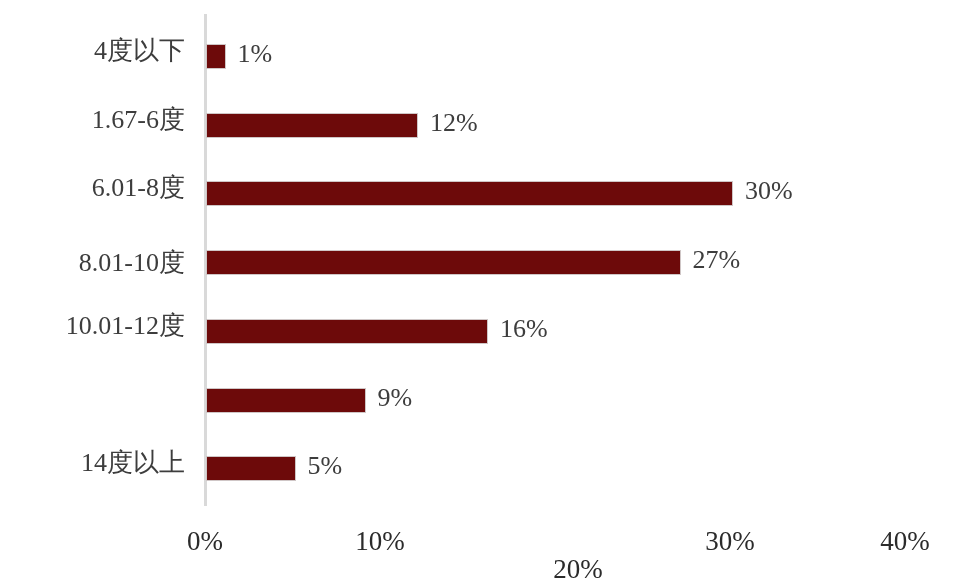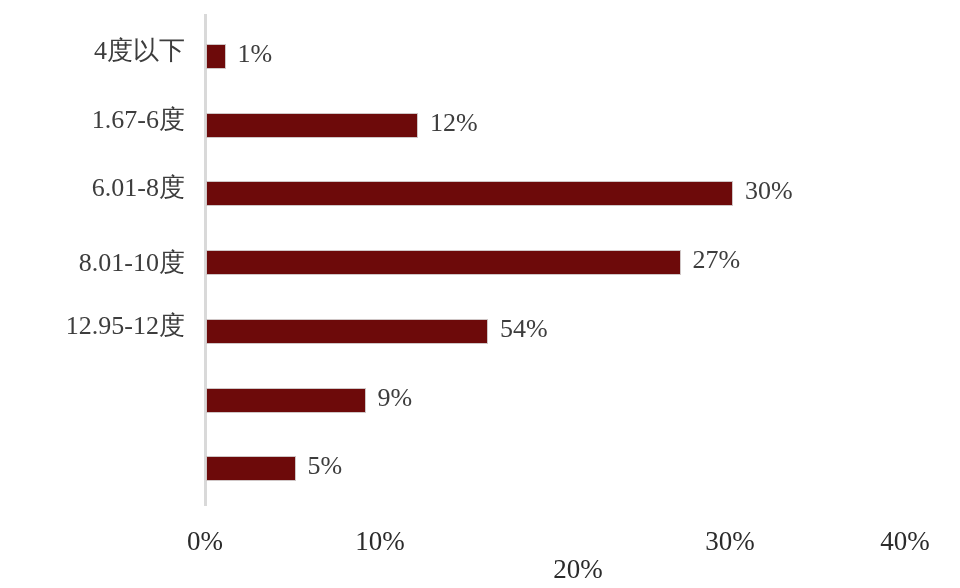--- a/index.html
+++ b/index.html
@@ -121,29 +121,30 @@
           <div class="cat-label" style="top: 7px;">6.01-8度</div>
           <div class="bar" style="top: 13px; width: 525px; height: 23px; background: rgb(109, 10, 10); border-color: rgb(207, 198, 198);"></div>
           <div class="bar-value" style="left: 745px; top: 10px;">30%</div>
         </div>
         <div class="bar-row" style="top: 237.1px;">
           <div class="cat-label" style="top: 7px; margin-top: 6px;">8.01-10度</div>
           <div class="bar" style="top: 13px; width: 472.5px; height: 23px; background: rgb(109, 10, 10); border-color: rgb(207, 198, 198);"></div>
           <div class="bar-value" style="left: 692.5px; top: 10px; text-align: center;">27%</div>
         </div>
         <div class="bar-row" style="top: 305.8px;">
-          <div class="cat-label" style="top: 7px;">12.95-12度</div>
+          <div class="cat-label" style="top: 7px;">10.01-12度</div>
           <div class="bar" style="top: 13px; width: 280px; height: 23px; background: rgb(109, 10, 10); border-color: rgb(207, 198, 198);"></div>
-          <div class="bar-value" style="left: 500px; top: 10px;">54%</div>
+          <div class="bar-value" style="left: 500px; top: 10px;">16%</div>
         </div>
         <div class="bar-row" style="top: 374.5px;">
           <div class="bar" style="top: 13px; width: 157.5px; height: 23px; background: rgb(109, 10, 10); border-color: rgb(207, 198, 198);"></div>
           <div class="bar-value" style="left: 377.5px; top: 10px;">9%</div>
         </div>
         <div class="bar-row" style="top: 443.2px;">
+          <div class="cat-label" style="top: 7px;">14度以上</div>
           <div class="bar" style="top: 13px; width: 87.5px; height: 23px; background: rgb(109, 10, 10); border-color: rgb(207, 198, 198);"></div>
           <div class="bar-value" style="left: 307.5px; top: 10px;">5%</div>
         </div>
       </div>
 
     <div class="cat-axis" id="cat-axis">
         <div class="tick-label" style="left: 205px;">0%</div>
         <div class="tick-label" style="left: 380px;">10%</div>
         <div class="tick-label" style="left: 578px; margin-top: 28px;">20%</div>
         <div class="tick-label" style="left: 730px;">30%</div>

